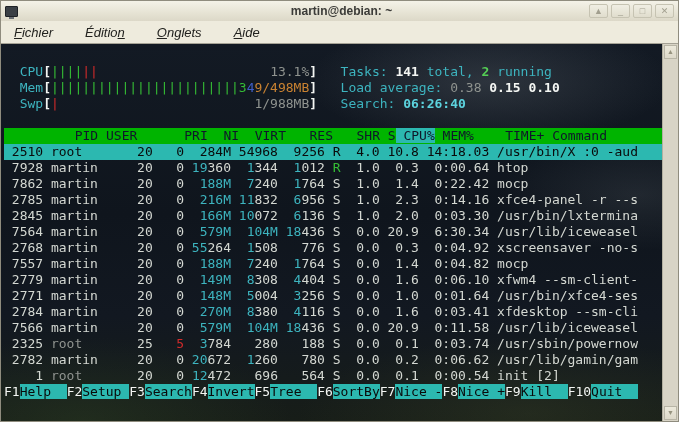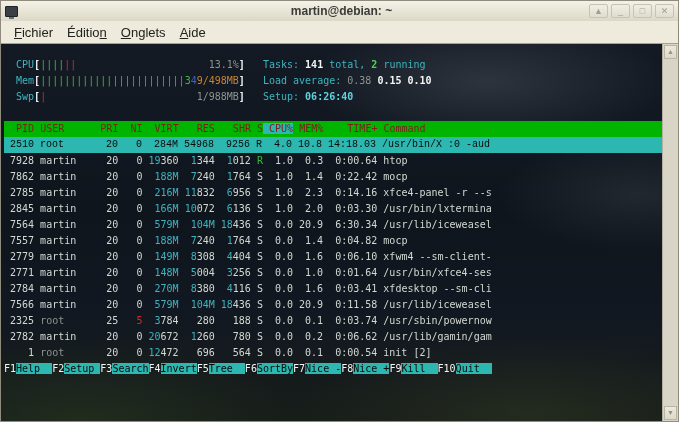--- a/index.html
+++ b/index.html
@@ -32,56 +32,56 @@
   }
   .win-buttons { margin-left:auto; display:flex; gap:3px; padding-right:4px; z-index:2; }
   .win-btn {
     width:19px; height:14px; border:1px solid #c6c3b2; border-radius:2px;
     background:linear-gradient(180deg,#f0eee3,#e0ddcd);
     color:#a29f8f; font-size:9px; line-height:12px; text-align:center;
     cursor:default;
   }
   
   .menubar {
-    height:23px; display:flex; align-items:center; gap:0;
+    height:23px; display:flex; align-items:center; gap:18px;
     background:#eeebdd; border-bottom:1px solid #a5a295;
-    padding-left:6px; font-size:13px; color:#22221f;
+    padding-left:6px; font-size:13px; color:#22221f;font-style:italic;
   }
   .menu-item { padding:3px 7px; }
   .menu-item u { text-decoration:underline; }
   
   .terminal {
     position:relative; height:377px; overflow:hidden;
     background:
       radial-gradient(ellipse 260px 90px at 72% 10%, rgba(152,160,168,0.20), transparent 70%),
       radial-gradient(ellipse 200px 80px at 94% 40%, rgba(140,150,156,0.14), transparent 70%),
       radial-gradient(ellipse 300px 120px at 12% 100%, rgba(58,84,44,0.28), transparent 70%),
       radial-gradient(ellipse 330px 110px at 78% 98%, rgba(74,84,48,0.25), transparent 70%),
       linear-gradient(180deg,#131a24 0%,#0f151d 45%,#121821 72%,#171d18 100%);
   }
   .term-content {
     position:absolute; left:0; top:0; right:16px; bottom:0;
-    padding:13px 0 0 3px;
+    padding:20px 0 0 3px;
     font-family:"DejaVu Sans Mono", monospace;
-    font-size:10px; color:#d4d8d2;
+    font-size:13px; color:#d4d8d2;
   }
   .tl { white-space:pre; height:16px; line-height:16px; }
   
   .cy  { color:#3db4bf; }
   .bcy { color:#5cd3de; font-weight:bold; }
   .gn  { color:#35bd35; }
   .bgn { color:#55cf55; font-weight:bold; }
   .rd  { color:#cf2a2a; }
   .bl  { color:#3f5ec7; }
   .or  { color:#c98231;text-align:right; }
   .gy  { color:#8f938f; }
   .bw  { color:#f4f6f3; font-weight:bold; }
-  .hdr { background:#00b400; color:#7f1d1d; }
+  .hdr { background:#00b400; color:#0f172a;text-align:center; }
   .sortcell { background:#2cb8b0; }
-  .sel { background:#2cb8b0; color:#0a0a0a;font-family:Liberation Mono, monospace; }
+  .sel { background:#2cb8b0; color:#0a0a0a; }
   .fkey { color:#f4f6f3; }
   .flab { background:#2cb8b0; color:#0a0a0a;margin-top:28px; }
   
   .scrollbar {
     position:absolute; top:0; right:0; bottom:0; width:16px;
     background:#d8d4c6; border-left:1px solid #b3b0a1;
   }
   .sb-btn {
     position:absolute; left:1px; right:1px; height:14px;
     background:linear-gradient(180deg,#ece9db,#ddd9ca);
@@ -108,29 +108,30 @@
   <div class="menubar" id="menubar">
       <div class="menu-item"><u>F</u>ichier</div>
       <div class="menu-item">Éditio<u>n</u></div>
       <div class="menu-item"><u>O</u>nglets</div>
       <div class="menu-item"><u>A</u>ide</div>
     </div>
   <div class="terminal">
     <div class="term-content" id="term">
         <div class="tl"><span>  <span class="cy">CPU</span><span class="bw">[</span><span class="gn">||||</span><span class="rd">||</span>                      <span class="gy">13.1%</span><span class="bw">]</span></span>   <span><span class="cy">Tasks: </span><span class="bw">141</span><span class="cy"> total, </span><span class="bgn">2</span><span class="cy"> running</span></span></div>
         <div class="tl"><span>  <span class="cy">Mem</span><span class="bw">[</span><span class="gn">||||||||||||||||||||||||</span><span class="gn">3</span><span class="bl">4</span><span class="or">9/498MB</span><span class="bw">]</span></span>   <span><span class="cy">Load average: </span><span class="gy">0.38</span> <span class="bw">0.15</span> <span class="bw">0.10</span></span></div>
-        <div class="tl"><span>  <span class="cy">Swp</span><span class="bw">[</span><span class="rd">|</span>                         <span class="gy">1/988MB</span><span class="bw">]</span></span>   <span><span class="cy">Setup: </span><span class="bcy">06:26:40</span></span></div>
+        <div class="tl"><span>  <span class="cy">Swp</span><span class="bw">[</span><span class="rd">|</span>                         <span class="gy">1/988MB</span><span class="bw">]</span></span>   <span><span class="cy">Search: </span><span class="bcy">06:26:40</span></span></div>
         <div class="tl"></div>
         <div class="tl hdr"><span>  PID</span> <span>USER     </span><span> PRI</span> <span> NI</span> <span> VIRT</span> <span>  RES</span> <span>  SHR</span> <span>S</span><span class="sortcell"> CPU%</span> <span>MEM%</span> <span>   TIME+</span> <span>Command</span></div>
         <div class="tl sel"> 2510 root       20   0  284M 54968  9256 R  4.0 10.8 14:18.03 /usr/bin/X :0 -aud</div>
         <div class="tl"> 7928 martin     20   0 <span class="cy">19</span>360  <span class="cy">1</span>344  <span class="cy">1</span>012 <span class="gn">R</span>  1.0  0.3  0:00.64 htop</div>
         <div class="tl"> 7862 martin     20   0  <span class="cy">188M</span>  <span class="cy">7</span>240  <span class="cy">1</span>764 S  1.0  1.4  0:22.42 mocp</div>
         <div class="tl"> 2785 martin     20   0  <span class="cy">216M</span> <span class="cy">11</span>832  <span class="cy">6</span>956 S  1.0  2.3  0:14.16 xfce4-panel -r --s</div>
         <div class="tl"> 2845 martin     20   0  <span class="cy">166M</span> <span class="cy">10</span>072  <span class="cy">6</span>136 S  1.0  2.0  0:03.30 /usr/bin/lxtermina</div>
         <div class="tl"> 7564 martin     20   0  <span class="cy">579M</span>  <span class="cy">104M</span> <span class="cy">18</span>436 S  0.0 20.9  6:30.34 /usr/lib/iceweasel</div>
+        <div class="tl"> 2768 martin     20   0 <span class="cy">55</span>264  <span class="cy">1</span>508   776 S  0.0  0.3  0:04.92 xscreensaver -no-s</div>
         <div class="tl"> 7557 martin     20   0  <span class="cy">188M</span>  <span class="cy">7</span>240  <span class="cy">1</span>764 S  0.0  1.4  0:04.82 mocp</div>
         <div class="tl"> 2779 martin     20   0  <span class="cy">149M</span>  <span class="cy">8</span>308  <span class="cy">4</span>404 S  0.0  1.6  0:06.10 xfwm4 --sm-client-</div>
         <div class="tl"> 2771 martin     20   0  <span class="cy">148M</span>  <span class="cy">5</span>004  <span class="cy">3</span>256 S  0.0  1.0  0:01.64 /usr/bin/xfce4-ses</div>
         <div class="tl"> 2784 martin     20   0  <span class="cy">270M</span>  <span class="cy">8</span>380  <span class="cy">4</span>116 S  0.0  1.6  0:03.41 xfdesktop --sm-cli</div>
         <div class="tl"> 7566 martin     20   0  <span class="cy">579M</span>  <span class="cy">104M</span> <span class="cy">18</span>436 S  0.0 20.9  0:11.58 /usr/lib/iceweasel</div>
         <div class="tl"> 2325 <span class="gy">root     </span>  25 <span class="rd">  5</span>  <span class="cy">3</span>784   280   188 S  0.0  0.1  0:03.74 /usr/sbin/powernow</div>
         <div class="tl"> 2782 martin     20   0 <span class="cy">20</span>672  <span class="cy">1</span>260   780 S  0.0  0.2  0:06.62 /usr/lib/gamin/gam</div>
         <div class="tl">    1 <span class="gy">root     </span>  20   0 <span class="cy">12</span>472   696   564 S  0.0  0.1  0:00.54 init [2]</div>
         <div class="tl"><span><span class="fkey">F1</span><span class="flab">Help  </span></span><span><span class="fkey">F2</span><span class="flab">Setup </span></span><span><span class="fkey">F3</span><span class="flab">Search</span></span><span><span class="fkey">F4</span><span class="flab">Invert</span></span><span><span class="fkey">F5</span><span class="flab">Tree  </span></span><span><span class="fkey">F6</span><span class="flab">SortBy</span></span><span><span class="fkey">F7</span><span class="flab">Nice -</span></span><span><span class="fkey">F8</span><span class="flab">Nice +</span></span><span><span class="fkey">F9</span><span class="flab">Kill  </span></span><span><span class="fkey">F10</span><span class="flab">Quit  </span></span></div>
       </div>

